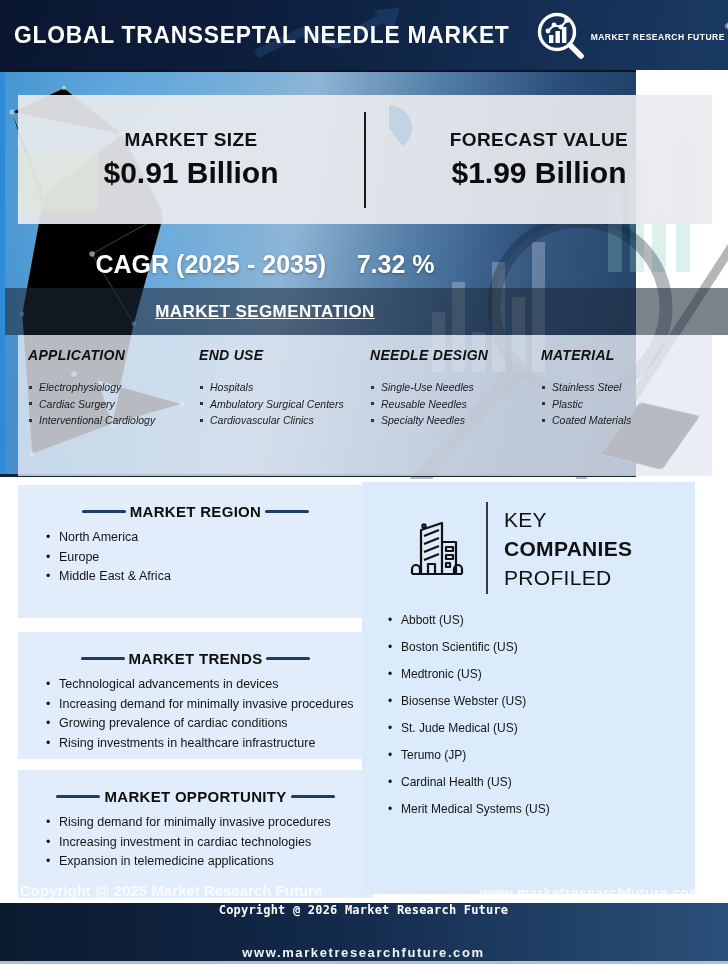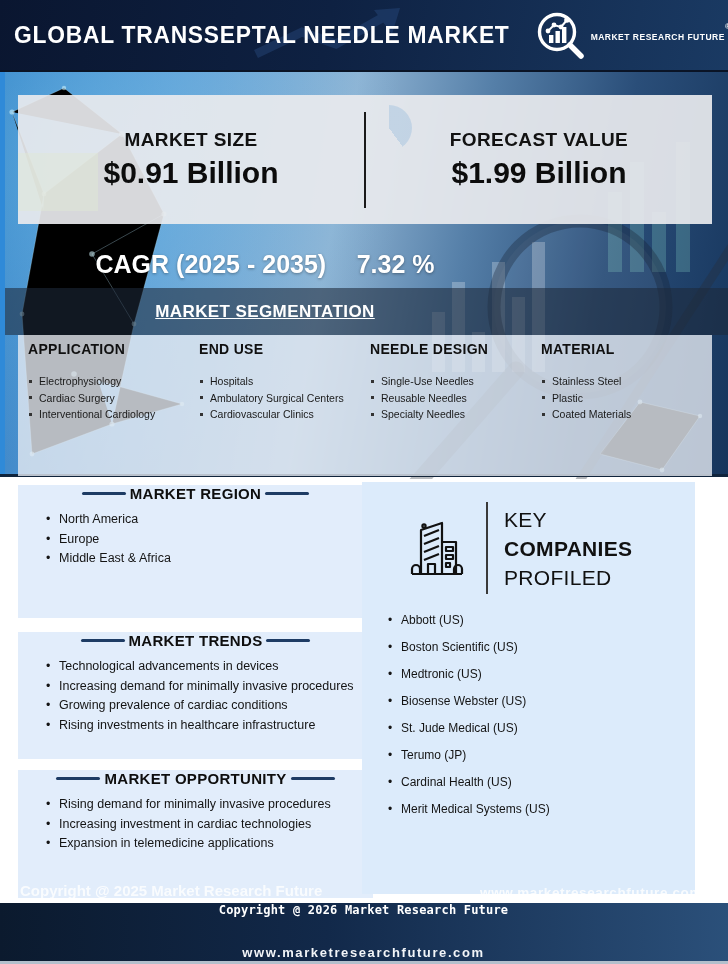--- a/index.html
+++ b/index.html
@@ -18,21 +18,21 @@
   .page-title {
     color:#ffffff; font-size:24px; font-weight:bold; letter-spacing:.8px;
     transform:scaleX(.95); transform-origin:left center; white-space:nowrap; position:relative; z-index:2;
   }
   .brand { display:flex; align-items:center; gap:7px; position:relative; z-index:2; }
   .brand-name { color:#ffffff; font-size:8.5px; font-weight:bold; letter-spacing:.5px; white-space:nowrap; }
   .brand-reg { color:#ffffff; font-size:8px; vertical-align:super; position:relative; top:-7px; }
 
   
   .hero {
-    position:absolute; left:0; top:70px; width:728px; height:407px;
+    position:absolute; left:0; top:70px; width:636px; height:407px;
     background:
       radial-gradient(circle at 12% 20%, rgba(120,200,240,.45), rgba(120,200,240,0) 45%),
       linear-gradient(100deg,#2f7ec4 0%,#5e9cd3 22%,#8fb4d4 45%,#557fa8 62%,#2a4e79 80%,#16355c 100%);
     border-top:2px solid #0a1426; border-bottom:3px solid #10243c; z-index:1;
   }
   .hero::before { 
     content:""; position:absolute; left:0; top:0; width:5px; height:100%;
     background:#2f8ad8; z-index:3;
   }
   .photo-layer { position:absolute; left:0; top:0; width:728px; height:407px; z-index:1; }
@@ -61,37 +61,37 @@
     position:absolute; left:0; top:216px; width:728px; height:47px;
     background:rgba(30,42,58,.58); z-index:2;
   }
   .seg-band h2 {
     position:absolute; left:0; top:0; width:530px; height:47px; line-height:47px;
     text-align:center; color:#ffffff; font-size:17px; font-weight:bold; letter-spacing:.4px;text-decoration:underline;
   }
   .seg-box {
     position:absolute; left:18px; top:263px; width:694px; height:141px;
     background:rgba(229,234,241,.8); z-index:2;
-    display:flex; padding:6px 4px 0 6px;
+    display:flex; padding:12px 4px 0 6px;font-style:italic;
   }
   .seg-col { flex:1; padding-left:4px; }
   .seg-heading { font-size:14px; font-weight:bold; color:#101010; letter-spacing:.3px; margin-bottom:19px; }
   .seg-list { list-style:none; }
   .seg-list li {
     font-size:10.5px; color:#1a1a1a; position:relative; padding-left:11px; margin-bottom:6px; line-height:10.5px;
   }
   .seg-list li::before { content:""; position:absolute; left:1px; top:3.5px; width:3px; height:3px; background:#333; }
 
   
   .lower { position:absolute; left:0; top:477px; width:728px; height:426px; background:#ffffff; }
   .panel { position:absolute; background:#e2edfb; }
   .panel-region      { left:18px; top:8px;   width:355px; height:133px; }
   .panel-trends      { left:18px; top:155px; width:355px; height:127px; }
   .panel-opportunity { left:18px; top:293px; width:355px; height:128px; }
-  .panel-title-row { display:flex; align-items:center; justify-content:center; gap:4px; }
+  .panel-title-row { display:flex; align-items:center; justify-content:center; gap:4px; margin-top:18px; }
   .dash { width:44px; height:3px; background:#1e3c64; border-radius:2px; }
   .panel-title { font-size:15px; font-weight:bold; color:#0e0e0e; letter-spacing:.3px; }
   .panel-list { list-style:none; margin:10px 0 0 0; padding:0 12px 0 28px; }
   .panel-list li { font-size:12.5px; color:#141414; position:relative; padding-left:13px; margin-bottom:4.5px; line-height:15px; }
   .panel-list li::before { content:"•"; position:absolute; left:0; top:0; color:#141414; }
 
   .panel-companies { left:362px; top:5px; width:333px; height:412px; background:#dcebfb; }
   .companies-head { display:flex; align-items:center; padding:20px 0 0 42px; }
   .companies-icon { flex:none; }
   .companies-divider { width:2px; height:92px; background:#3a3a3a; margin:0 16px 0 18px; }

